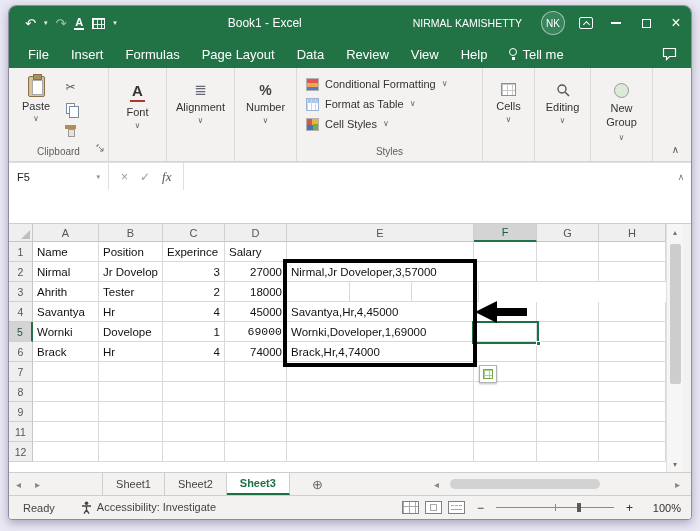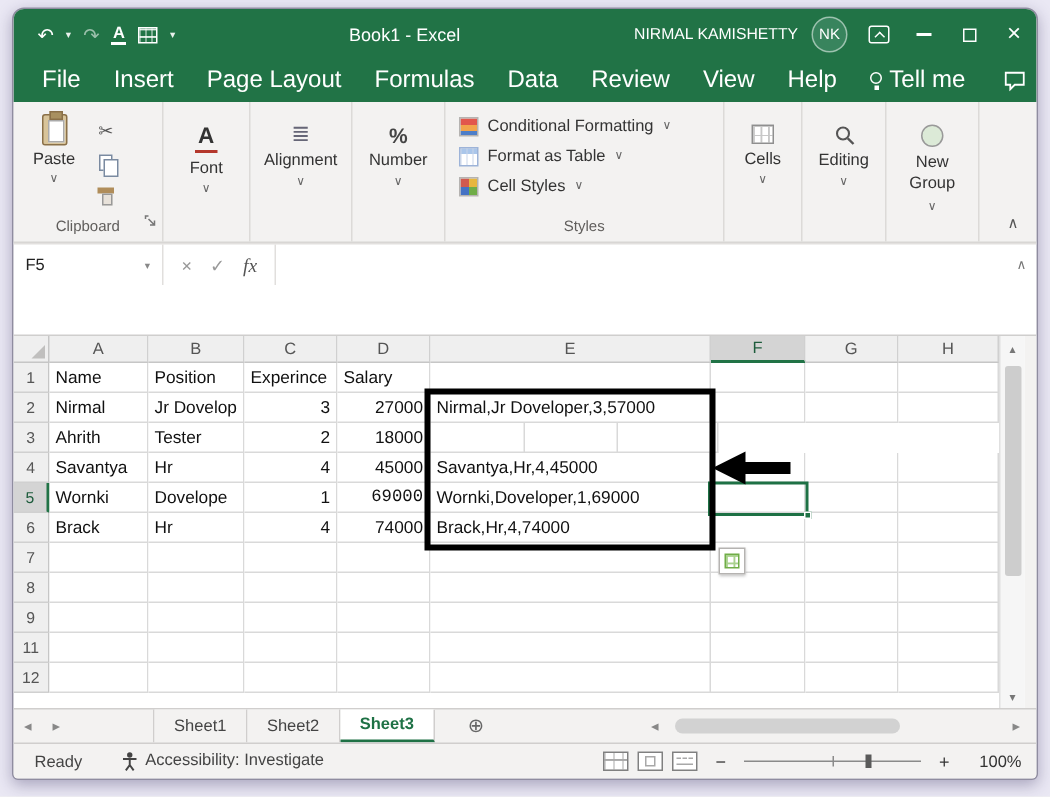--- a/index.html
+++ b/index.html
@@ -9,32 +9,32 @@
 
 .titlebar{height:34px;background:#217346;display:flex;align-items:center;color:#fff;flex:0 0 auto}
 .qat{display:flex;align-items:center;gap:8px;padding-left:16px}
 .qicon{font-size:13px;line-height:1}
 .dim{opacity:.55}
 .qcaret{font-size:7px;opacity:.9}
 .ua{font-weight:bold;font-size:11px;border-bottom:2px solid #fff;padding:0 1px;line-height:1.1}
 .qtable{width:13px;height:11px;border:1px solid #fff;background-image:linear-gradient(rgba(255,255,255,.85) 1px,transparent 1px),linear-gradient(90deg,rgba(255,255,255,.85) 1px,transparent 1px);background-size:4px 5px}
 .tspacer{flex:1}
 .doctitle{font-size:12px}
-.username{font-size:10.5px;margin-right:9px;white-space:nowrap}
+.username{font-size:10.5px;margin-right:19px;white-space:nowrap}
 .avatar{width:24px;height:24px;border-radius:50%;background:#38845d;border:1px solid rgba(255,255,255,.5);display:flex;align-items:center;justify-content:center;font-size:10px;margin-right:14px;flex:0 0 auto}
 .ribbondisp{width:14px;height:12px;border:1px solid #fff;border-radius:2px;position:relative;margin-right:8px;flex:0 0 auto}
 .ribbondisp::after{content:'';position:absolute;left:4px;top:4px;width:4px;height:4px;border-left:1.3px solid #fff;border-top:1.3px solid #fff;transform:rotate(45deg)}
 .wbtn{width:30px;height:34px;display:flex;align-items:center;justify-content:center;font-size:14px;flex:0 0 auto}
 .minline{width:10px;height:2px;background:#fff;display:block}
 .maxbox{width:9px;height:9px;border:1.3px solid #fff;display:block}
 .closebtn{font-size:16px}
 
 .tabsbar{height:28px;background:#217346;display:flex;align-items:stretch;color:#fff;padding-left:8px;flex:0 0 auto}
 .tabs-holder{display:flex;align-items:stretch}
-.rtab{padding:0 11px;font-size:16px;display:flex;align-items:center;white-space:nowrap}
+.rtab{padding:0 11px;font-size:13px;display:flex;align-items:center;white-space:nowrap}
 .rtab.active{background:#f3f2f1;color:#217346;font-weight:700;border-radius:2px 2px 0 0}
 .bulb{display:inline-block;width:8px;height:8px;border:1px solid #fff;border-radius:50%;margin-right:5px;position:relative;top:-2px}
 .bulb::after{content:'';position:absolute;left:2px;top:8px;width:3px;height:3px;background:#fff}
 .tabspacer{flex:1}
 .comment-btn{display:flex;align-items:center;padding:0 14px}
 
 .ribbon{height:94px;background:#f3f2f1;display:flex;position:relative;flex:0 0 auto;border-bottom:1px solid #d8d6d4}
 .rgroup{position:relative;border-right:1px solid #dcdad8;height:100%;flex:0 0 auto}
 .g-clip{width:100px}
 .paste-btn{position:absolute;left:8px;top:8px;width:38px;display:flex;flex-direction:column;align-items:center;gap:3px;font-size:11px;color:#333}
@@ -149,22 +149,22 @@
     <div class="wbtn">
         <span class="maxbox"></span>
       </div>
     <div class="wbtn closebtn">×</div>
   </div>
 
   <div class="tabsbar">
     <div class="tabs-holder">
         <div class="rtab">File</div>
         <div class="rtab">Insert</div>
+        <div class="rtab">Formulas</div>
         <div class="rtab">Page Layout</div>
-        <div class="rtab">Formulas</div>
         <div class="rtab">Data</div>
         <div class="rtab">Review</div>
         <div class="rtab">View</div>
         <div class="rtab">Help</div>
         <div class="rtab"><span class="bulb"></span>Tell me</div>
       </div>
     <div class="tabspacer"></div>
     <div class="comment-btn">
       <svg width="15" height="14" viewBox="0 0 15 14">
           <path d="M1.5 1.5 h12 v8 h-6 l-3 3 v-3 h-3 z" fill="none" stroke="#fff" stroke-width="1.2"></path>

